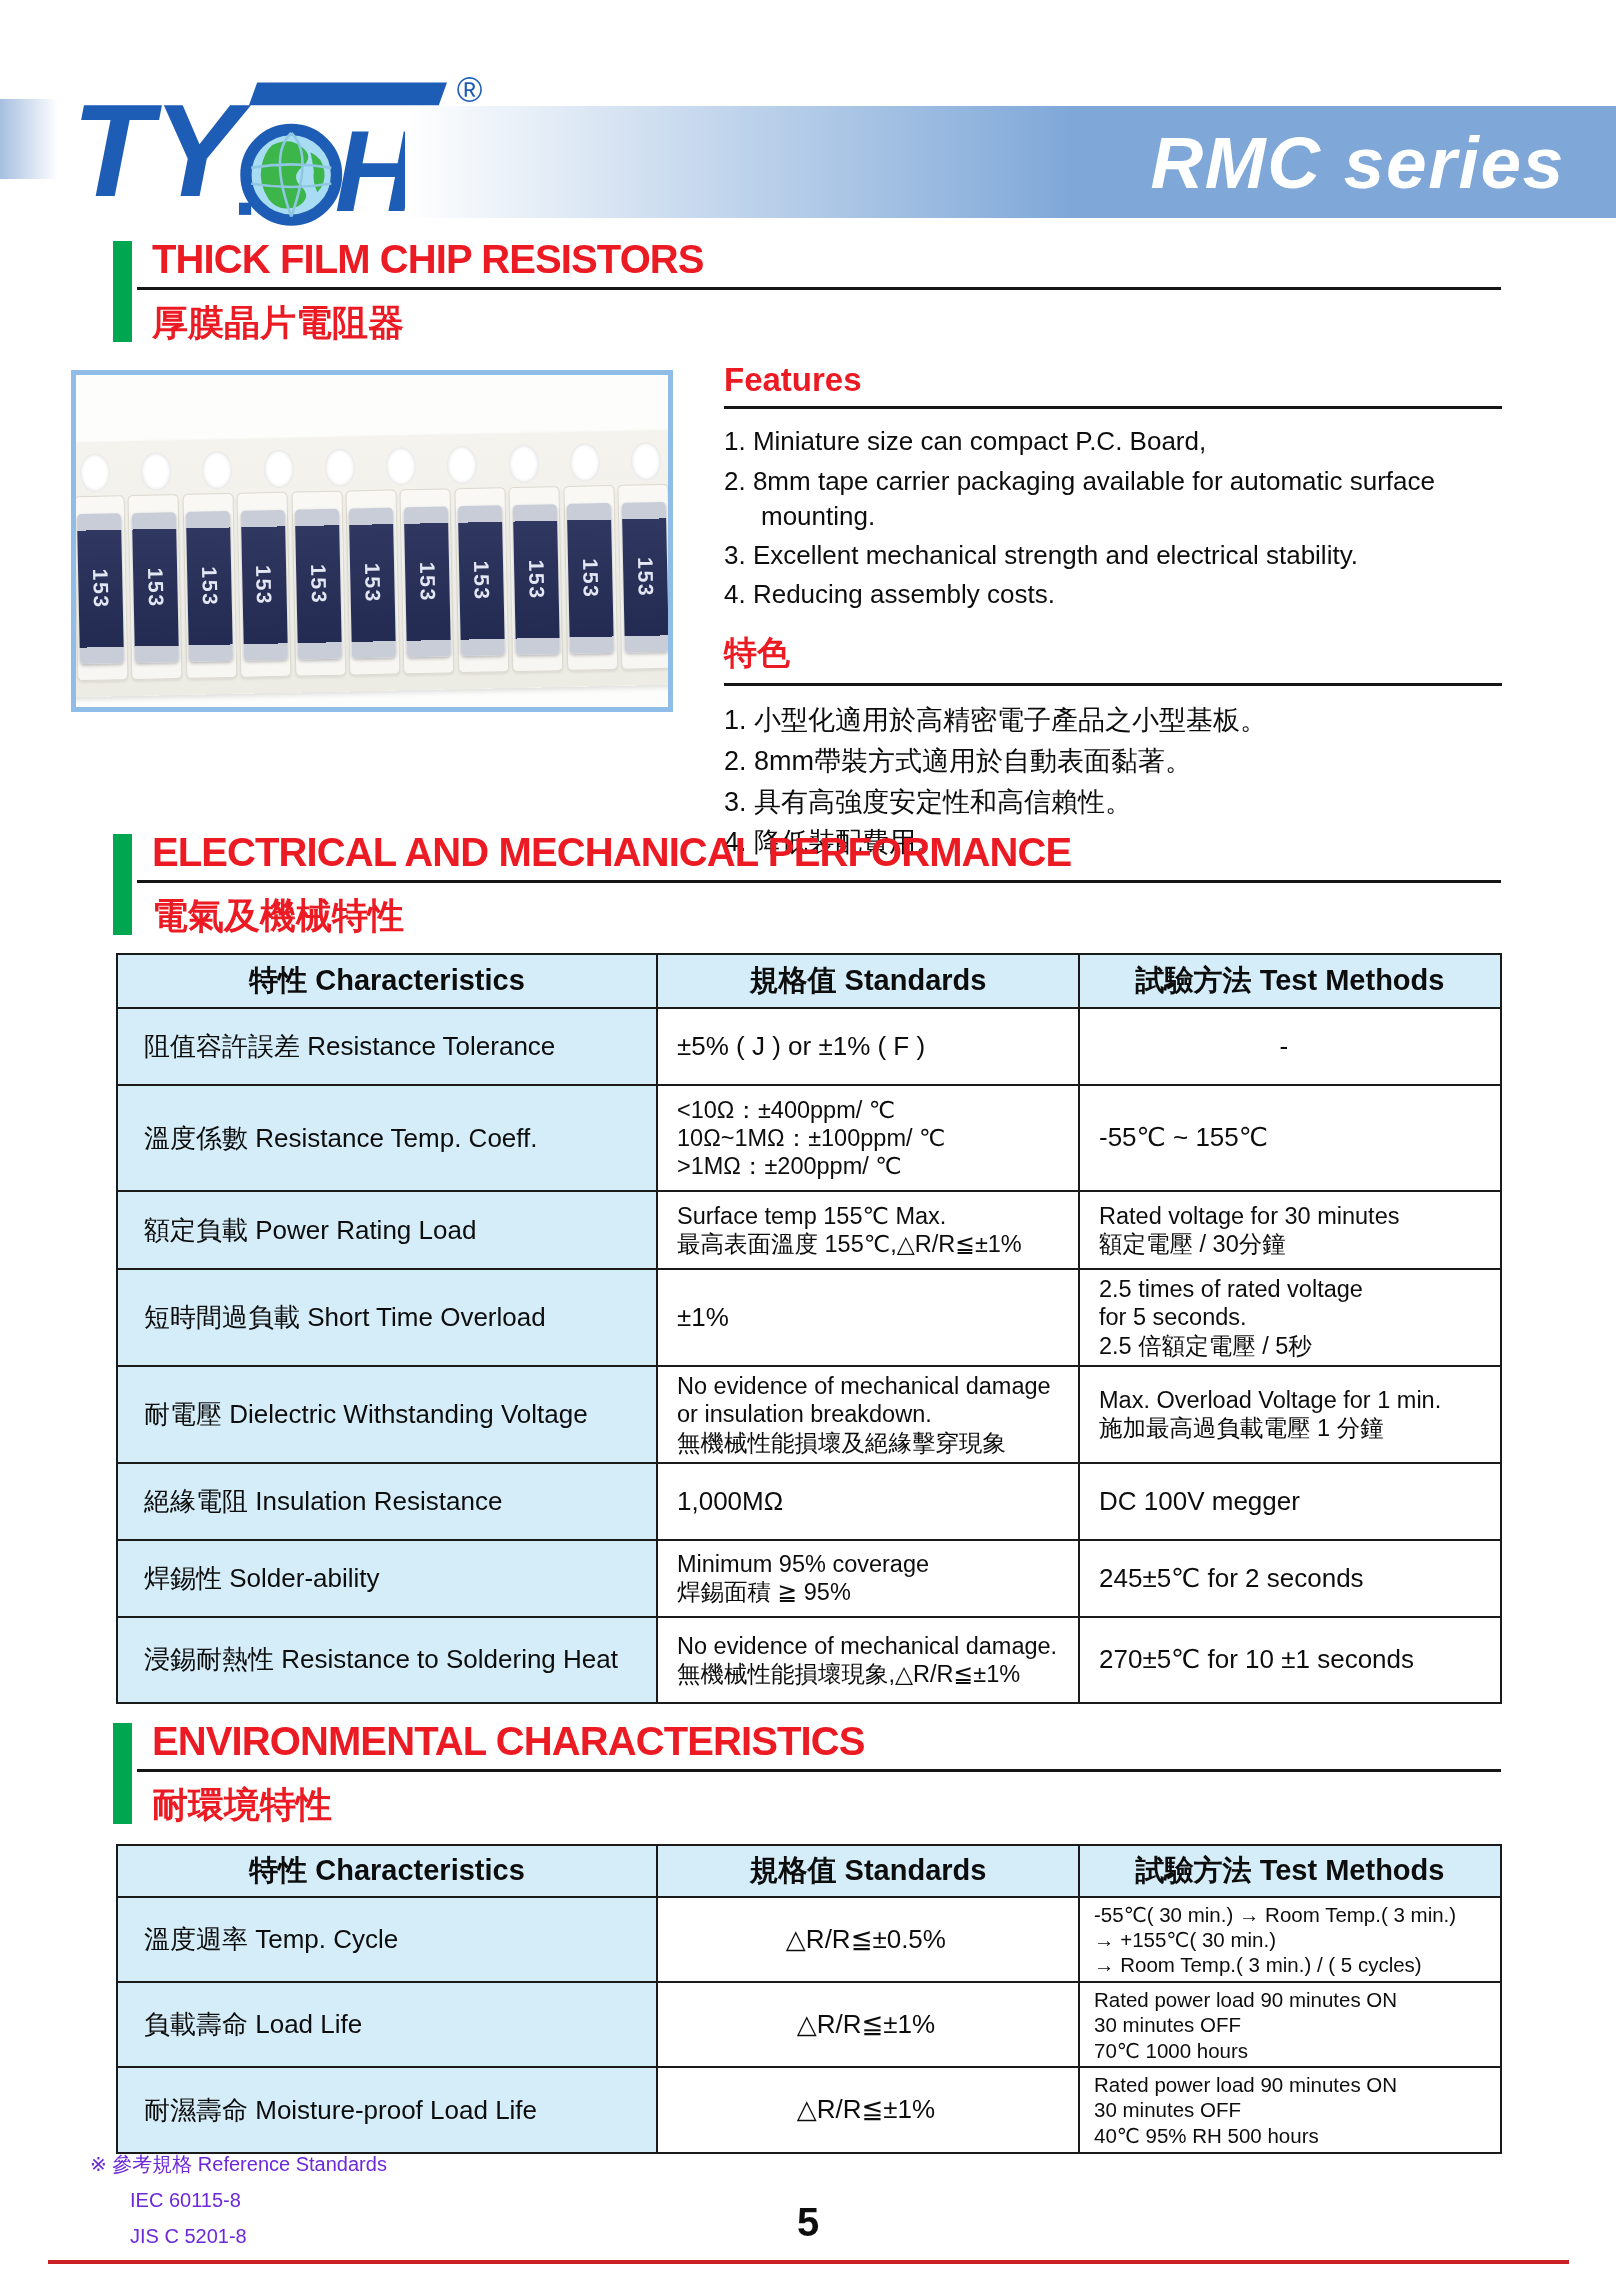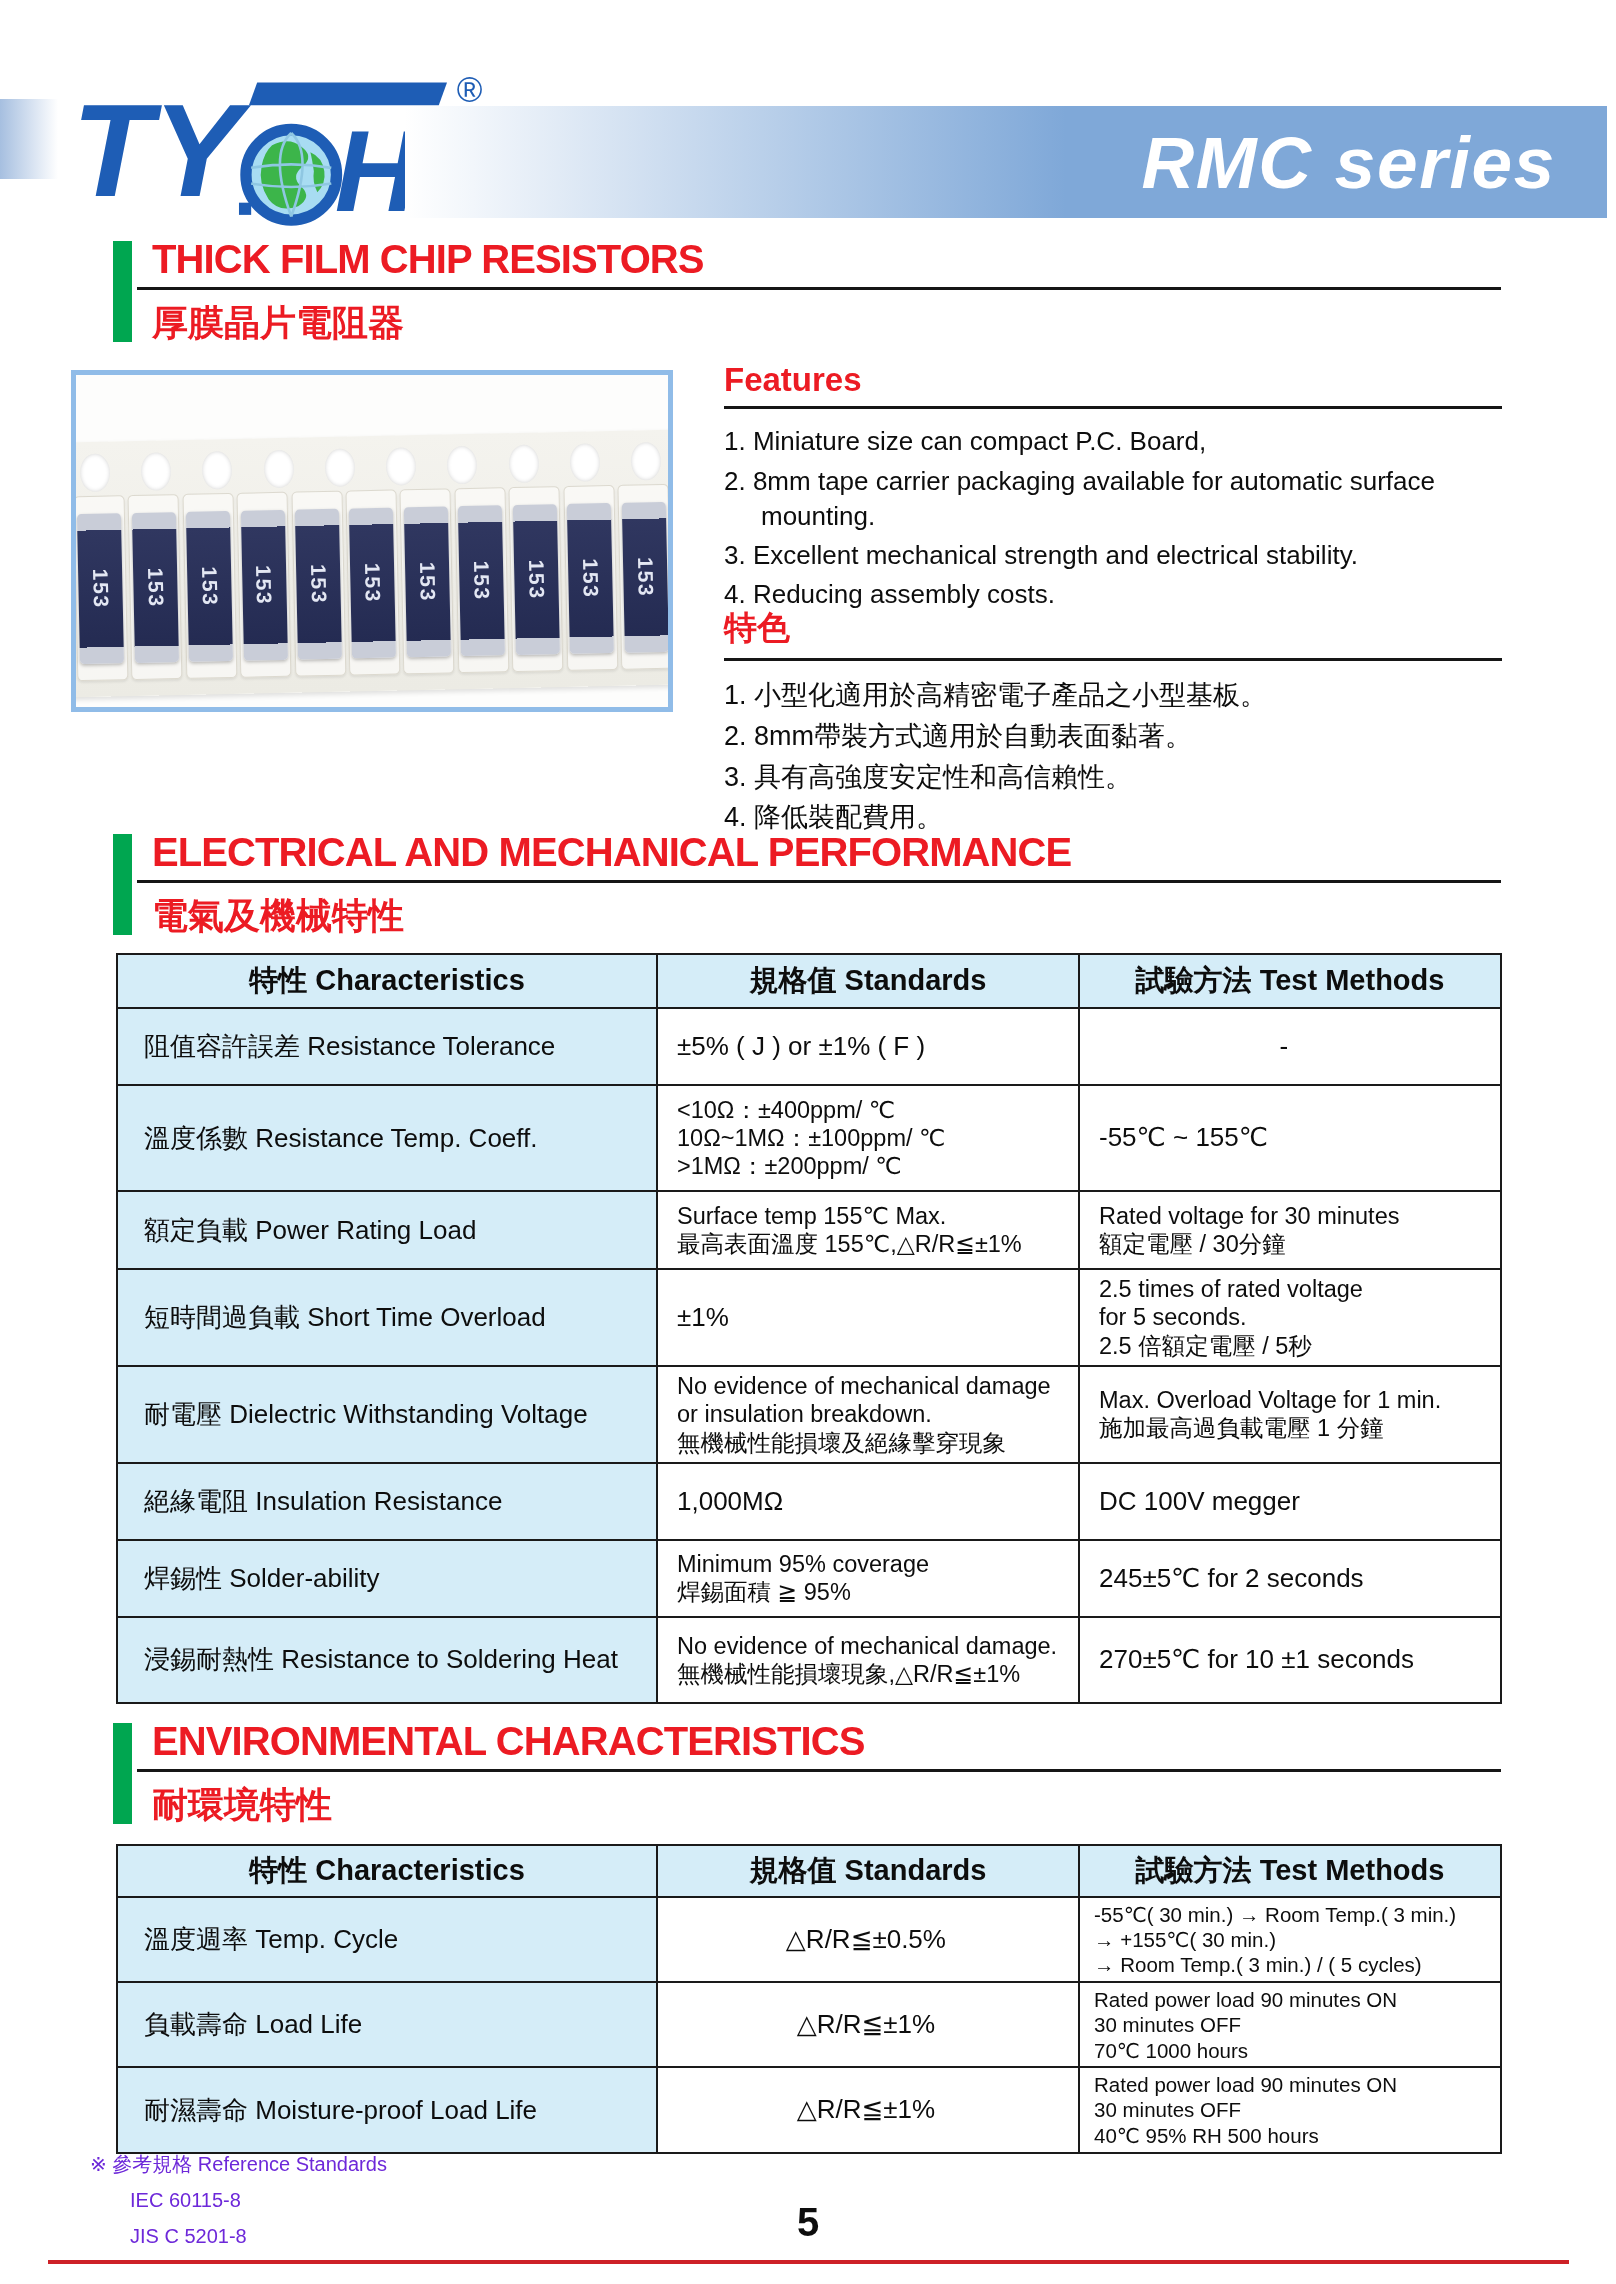--- a/index.html
+++ b/index.html
@@ -11,21 +11,21 @@
   .page{
     position:relative;width:1616px;height:2284px;background:#ffffff;overflow:hidden;
     font-family:"Liberation Sans","DejaVu Sans",sans-serif;color:#111;
   }
   
   .corner-strip{position:absolute;left:0;top:99px;width:58px;height:80px;
     background:linear-gradient(to right,#a6bfe0,#ffffff);}
   
   .logo{position:absolute;left:77px;top:65px;width:418px;height:170px;}
   
-  .header-bar{position:absolute;left:405px;top:106px;right:9px;height:112px;
+  .header-bar{position:absolute;left:405px;top:106px;right:0;height:112px;
     background:linear-gradient(to right,#ffffff 0%,var(--bar_blue) 55%,var(--bar_blue) 100%);
     display:flex;align-items:center;justify-content:flex-end;padding-right:51px;}
   .series-title{font-size:73px;font-weight:700;font-style:italic;color:#ffffff;letter-spacing:1.7px;}
   
   .sec{position:absolute;left:113px;width:1388px;height:113px;}
   .greenbar{position:absolute;left:0;top:3.5px;width:19px;height:101px;background:var(--green);}
   .sec h1{position:absolute;left:39px;top:0;font-size:40px;line-height:44px;font-weight:700;
     color:var(--accent_red);letter-spacing:-0.9px;white-space:nowrap;}
   .sec .rule{position:absolute;left:24.4px;right:0;top:50px;height:2.6px;background:#161616;}
   .sec h2{position:absolute;left:39px;top:62px;font-size:36px;font-weight:700;color:var(--accent_red);white-space:nowrap;}
@@ -38,21 +38,21 @@
   .hole{width:30px;height:38px;border-radius:50%;background:#ffffff;box-shadow:inset 0 0 4.4px rgba(0,0,0,.18);}
   .chips{display:flex;justify-content:space-between;padding:0 8.7px;margin-top:3.5px;}
   .pocket{width:51px;height:185px;background:rgba(252,252,250,.65);border:1.7px solid #dcd9cf;border-radius:5.2px;
     box-shadow:0 1.7px 2.6px rgba(0,0,0,.08);display:flex;align-items:center;justify-content:center;}
   .chip{width:44px;height:150px;border-radius:4.4px;display:flex;align-items:center;justify-content:center;
     background:linear-gradient(180deg,#c9cdd8 0%,#c9cdd8 11%,#303760 11%,var(--chip_navy) 89%,#c9cdd8 89%,#c9cdd8 100%);
     box-shadow:0 1.7px 3.5px rgba(0,0,0,.25);}
   .chip span{transform:rotate(90deg);font-size:21px;font-weight:700;color:#e3e7f3;letter-spacing:1.7px;}
   
   .features,.features-zh{position:absolute;left:724px;width:778px;}
-  .features{top:337px;} .features-zh{top:582px;}
+  .features{top:337px;} .features-zh{top:607px;}
   .f-title{font-size:33px;font-weight:700;color:var(--accent_red);margin-top:24px;}
   .f-rule{margin-top:7px;height:2.6px;background:#161616;width:100%;}
   .features ul,.features-zh ul{list-style:none;margin-top:15.7px;}
   .features li{font-size:26px;line-height:35px;margin-bottom:4.4px;padding-left:37px;text-indent:-37px;color:#0d0d0d;}
   .features-zh li{font-size:27px;line-height:39px;margin-bottom:1.7px;padding-left:40px;text-indent:-40px;color:#0d0d0d;}
   
   table.spec{position:absolute;left:116px;width:1384px;border-collapse:collapse;table-layout:fixed;}
   table.spec td,table.spec th{border:2.6px solid #1a1a1a;vertical-align:middle;}
   table.spec th{background:var(--table_blue);font-size:29px;font-weight:700;text-align:center;color:#0d0d0d;}
   td.c-cell{background:var(--table_blue);font-size:26px;padding-left:26px;color:#0d0d0d;}

